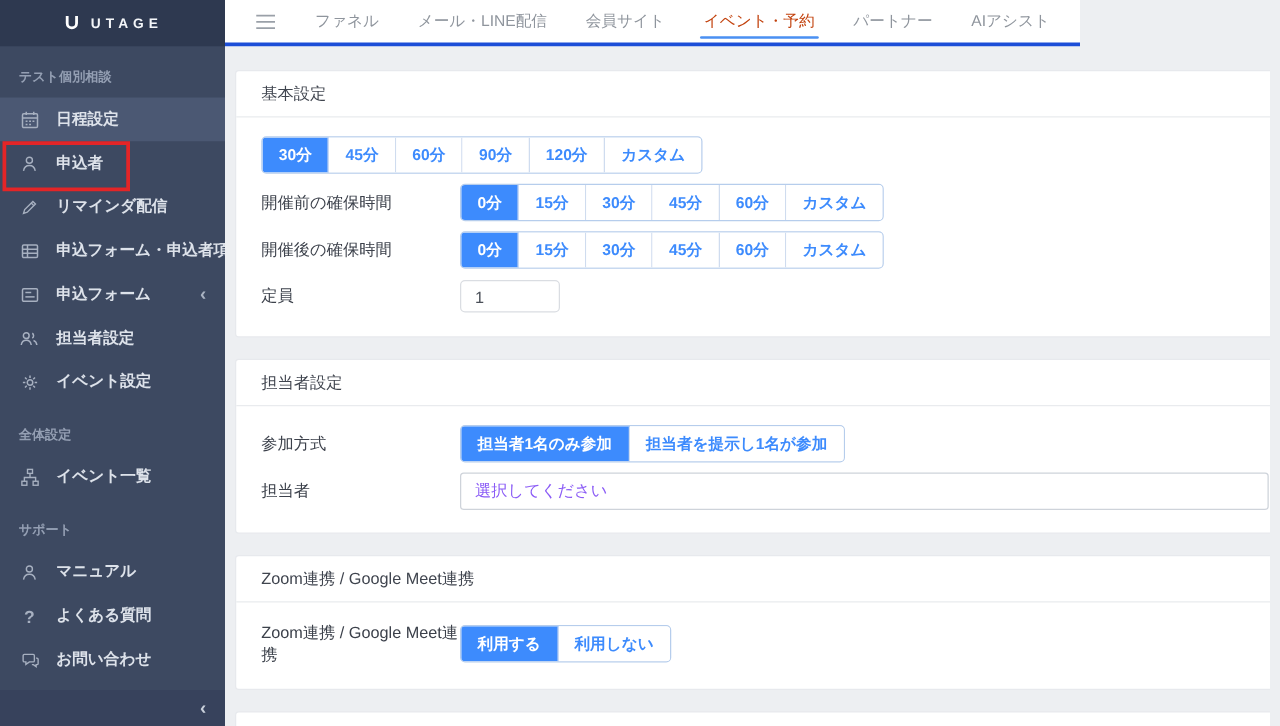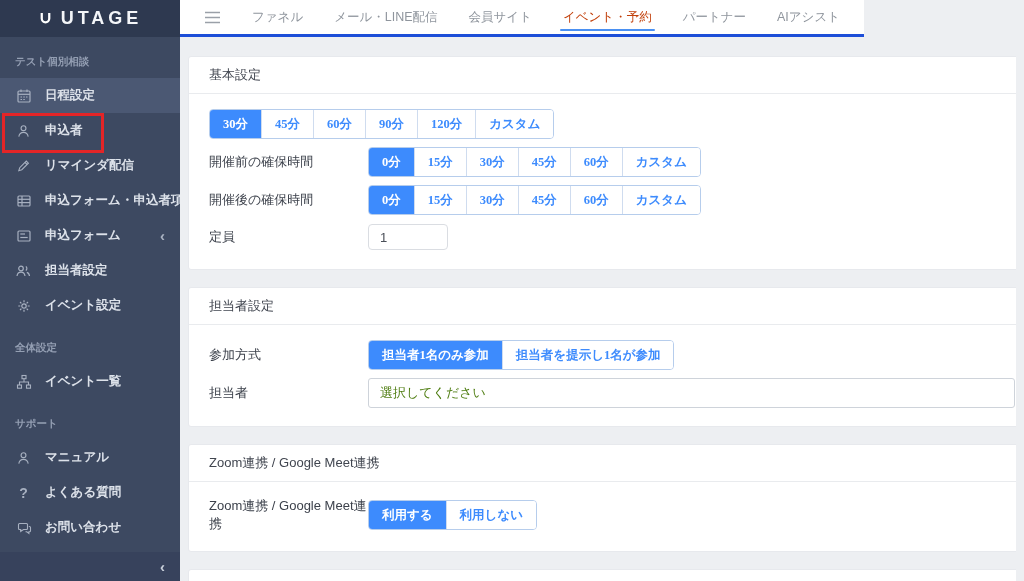--- a/index.html
+++ b/index.html
@@ -11,21 +11,21 @@
   }
   
   .sidebar {
     position:absolute; left:0; top:0; width:180px; height:581px;
     background:#3d4961; display:flex; flex-direction:column; z-index:2;
   }
   .logo {
     height:37px; background:#2e3950; display:flex; align-items:center;
     justify-content:center; gap:8px; flex-shrink:0;
   }
-  .logo-text { font-size:18px; font-weight:bold; letter-spacing:4px; color:#f4f6f9; }
+  .logo-text { font-size:11px; font-weight:bold; letter-spacing:4px; color:#f4f6f9; }
   .sidebar-body { flex:1; position:relative; overflow:hidden; }
   .section-label {
     padding:18px 15px 9px; font-size:10.5px; font-weight:bold; color:#949fb3;
   }
   .sidebar-item {
     height:35px; display:flex; align-items:center; padding:0 15px; gap:13px;
     color:#dde2ea; font-size:12.5px; font-weight:bold; cursor:pointer; white-space:nowrap;
   }
   .sidebar-item.active { background:#4b5873; }
   .sidebar-item .icon { width:17px; height:16px; color:#a7b0c0; display:flex; align-items:center; justify-content:center; flex-shrink:0; }
@@ -73,32 +73,32 @@
   .card:last-child .card-header { border-bottom:none; }
   .card-body { padding:11px 0 14px; }
   .row { display:flex; align-items:center; padding:4px 20px; min-height:36px; }
   .row-label { width:159px; flex-shrink:0; font-size:13px; color:#3c414b; }
   .row-control { display:flex; align-items:center; }
   .row.stretch .row-control { flex:1; }
   .seg { display:inline-flex; border:1px solid #b6cdec; border-radius:4px; overflow:hidden; background:#fff; }
   .seg-opt {
     height:28px; padding:0 13px; background:#fff; color:#3d8bfd;
     font-size:12.5px; font-weight:bold; border:none; border-right:1px solid #cfdcef;
-    font-family:Liberation Serif, serif; cursor:pointer; line-height:28px; white-space:nowrap;
+    font-family:Liberation Sans, sans-serif; cursor:pointer; line-height:28px; white-space:nowrap;
   }
   .seg-opt:last-child { border-right:none; }
   .seg-opt.sel { background:#3d8bfd; color:#fff; }
   .text-input {
     width:80px; height:26px; border:1px solid #dadde2; border-radius:4px;
     padding:0 11px; font-size:13px; color:#4a4f58; font-family:inherit; outline:none;
   }
   .select-box {
     flex:1; height:30px; border:1px solid #ced3da; border-radius:3px;
     display:flex; align-items:center; padding:0 11px; background:#fff;
-    color:#4d7c0f; font-size:13px; cursor:pointer; margin-right:20px;
+    color:#8b5cf6; font-size:13px; cursor:pointer; margin-right:20px;
   }
 </style>
 </head>
 <body>
 
 <aside class="sidebar">
   <div class="logo">
     <span style="display:flex;">
       <svg width="15" height="15" viewBox="0 0 20 20" fill="none" stroke="#ffffff" stroke-width="3">
         <path d="M5 2.5v7.5a5 5 0 0 0 10 0V2.5"></path>

